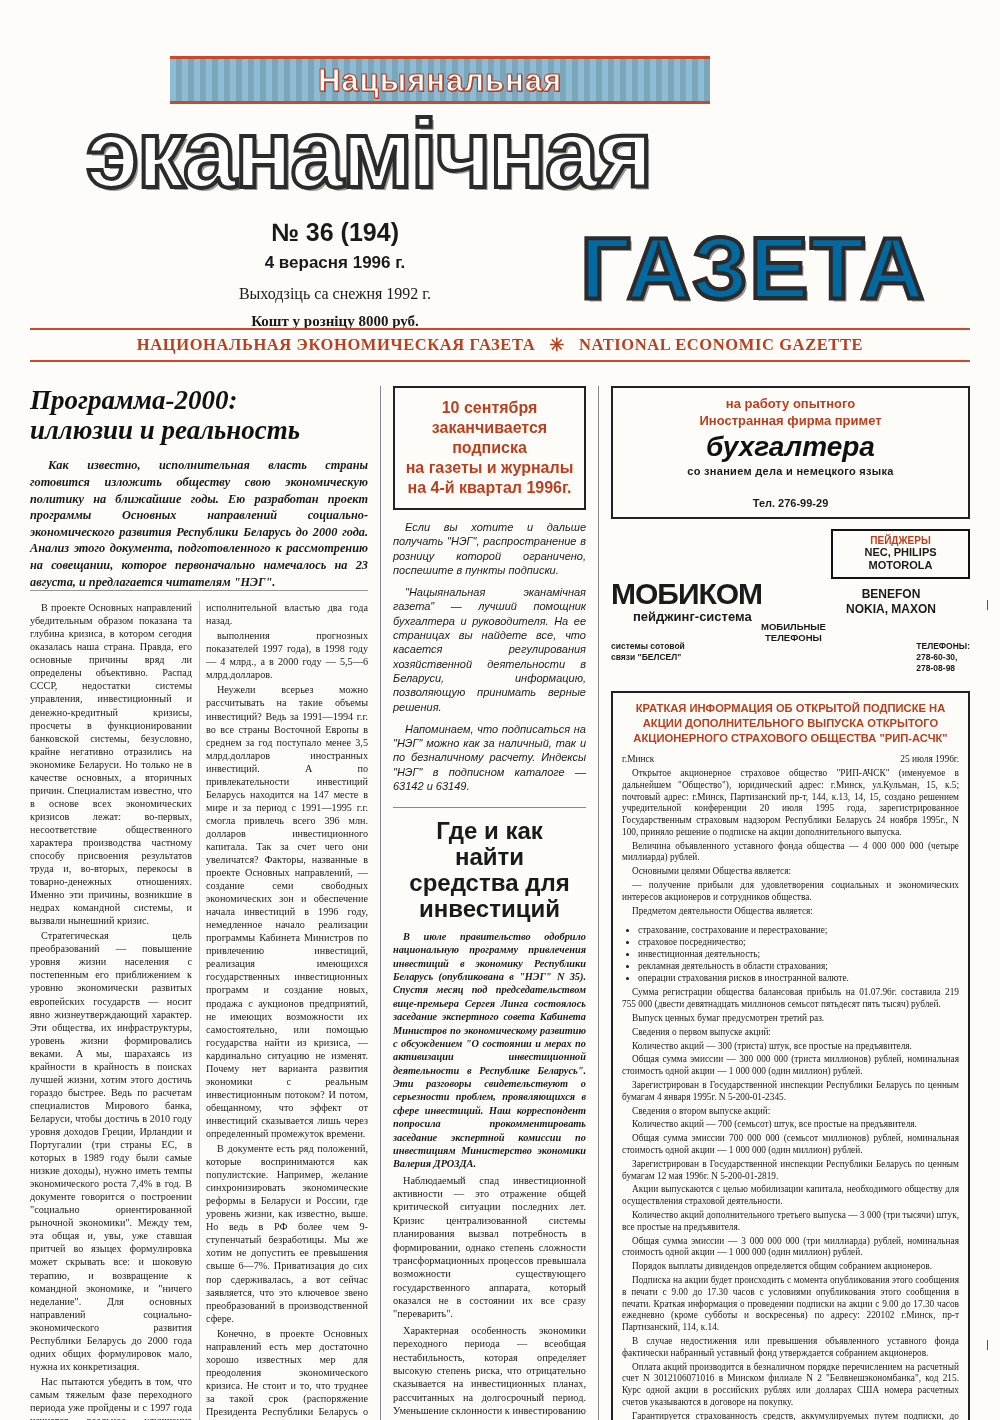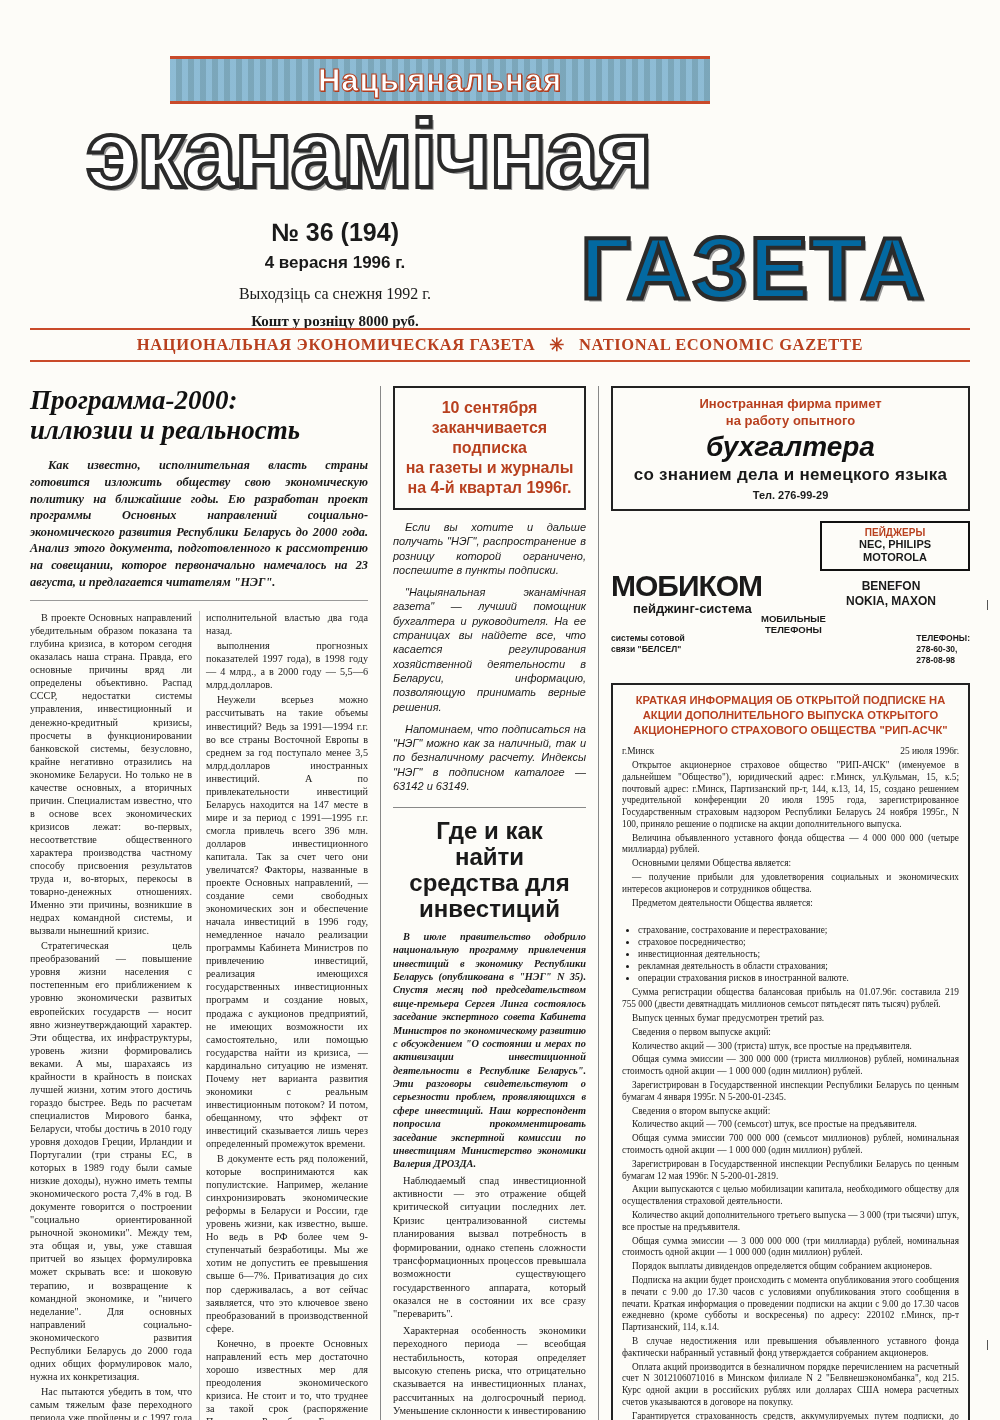--- a/index.html
+++ b/index.html
@@ -86,21 +86,21 @@
     font-family:"Liberation Serif", serif;
     font-weight:bold; font-style:italic;
     font-size:27px; line-height:1.1; color:#111;
     margin-bottom:12px;
   }
   .lead-intro {
     font-style:italic; font-weight:bold;
     font-size:12.3px; line-height:1.35; text-align:justify;
     text-indent:18px;
     border-bottom:1px solid #999;
-    padding-bottom:10px; margin-bottom:10px;
+    margin-bottom:10px;
   }
   .two-col-text { column-count:2; column-gap:14px; column-rule:1px solid #bbb; }
   .body-text { font-size:10.2px; line-height:1.28; text-align:justify; text-indent:11px; margin:0 0 2px 0; hyphens:auto; }
 
   
   .ad-sub {
     border:2px solid #222; padding:10px 8px; text-align:center;
     font-family:"Liberation Sans", sans-serif;
   }
   .ad-sub .l1 { color:#b8401f; font-weight:bold; font-size:16px; line-height:1.25; }
@@ -114,40 +114,40 @@
     border-top:1px solid #888; padding-top:10px; margin-top:14px;
   }
   .mid-body { margin-top:8px; font-size:10.3px; line-height:1.3; text-align:justify; }
   .mid-body p { margin:0 0 3px 0; text-indent:10px; }
   .mid-body .bold-i { font-weight:bold; font-style:italic; }
 
   
   .ad-firm { border:2px solid #222; padding:8px 6px; text-align:center; font-family:"Liberation Sans", sans-serif; }
   .ad-firm .a1 { color:#b8401f; font-weight:bold; font-size:13px; line-height:1.3; }
   .ad-firm .a2 { font-weight:bold; font-size:28px; font-style:italic; color:#111; line-height:1.1; margin:2px 0; }
-  .ad-firm .a3 { font-weight:bold; font-size:17px; letter-spacing:.3px; }
-  .ad-firm .a4 { font-weight:bold; font-size:11px; margin-top:4px; }
+  .ad-firm .a3 { font-weight:bold; font-size:11px; letter-spacing:.3px; }
+  .ad-firm .a4 { font-weight:bold; font-size:11px; margin-top:20px; }
 
   .ad-mobikom { margin-top:10px; position:relative; height:150px; }
-  .pager-box { position:absolute; right:0; top:0; width:150px; border:2px solid #111; padding:4px; text-align:center; font-family:"Liberation Sans", sans-serif; }
+  .pager-box { position:absolute; right:0; top:0; width:139px; border:2px solid #111; padding:4px; text-align:center; font-family:"Liberation Sans", sans-serif; }
   .pager-box .t { font-weight:bold; font-size:10px; color:#b8401f; }
   .pager-box .n { font-weight:bold; font-size:11px; line-height:1.25; }
   .mob-logo { position:absolute; left:0; top:48px; font-family:"Liberation Sans", sans-serif; font-weight:bold; font-size:30px; letter-spacing:-1px; }
   .mob-sub { position:absolute; left:22px; top:80px; font-family:"Liberation Sans", sans-serif; font-weight:bold; font-size:13px; }
   .benefon { position:absolute; right:34px; top:58px; font-family:"Liberation Sans", sans-serif; font-weight:bold; font-size:12px; text-align:center; line-height:1.3; }
   .mob-foot { position:absolute; left:0; top:112px; width:100%; display:flex; justify-content:space-between; font-family:"Liberation Sans", sans-serif; font-size:8.5px; font-weight:bold; }
   .mob-foot div { line-height:1.3; }
   .mob-mid { position:absolute; left:150px; top:92px; font-family:"Liberation Sans", sans-serif; font-weight:bold; font-size:9.5px; text-align:center; line-height:1.25;}
 
   .info-box { border:2px solid #222; margin-top:12px; padding:8px 9px 10px; }
   .info-title { text-align:center; font-family:"Liberation Sans", sans-serif; font-weight:bold; font-size:11.2px; color:#b8401f; line-height:1.35; }
   .info-city { font-size:9.4px; margin-top:8px; display:flex; justify-content:space-between; }
   .info-body { font-size:9.3px; line-height:1.27; text-align:justify; margin-top:4px; }
   .info-body p { margin:0 0 2px 0; text-indent:10px; }
-  .info-body ul { margin:16px 0 3px 0; padding-left:16px; }
+  .info-body ul { margin:8px 0 3px 0; padding-left:16px; }
   .info-body li { text-indent:0; }
 
   .crop-mark { position:absolute; width:1px; height:10px; background:#555; }
 </style>
 </head>
 <body>
 
 <div class="page">
 
   <div class="masthead">
@@ -215,22 +215,22 @@
         <p class="bold-i">В июле правительство одобрило национальную программу привлечения инвестиций в экономику Республики Беларусь (опубликована в "НЭГ" N 35). Спустя месяц под председательством вице-премьера Сергея Линга состоялось заседание экспертного совета Кабинета Министров по экономическому развитию с обсуждением "О состоянии и мерах по активизации инвестиционной деятельности в Республике Беларусь". Эти разговоры свидетельствуют о серьезности проблем, проявляющихся в сфере инвестиций. Наш корреспондент попросила прокомментировать заседание экспертной комиссии по инвестициям Министерство экономики Валерия ДРОЗДА.</p>
         <p>Наблюдаемый спад инвестиционной активности — это отражение общей критической ситуации последних лет. Кризис централизованной системы планирования вызвал потребность в формировании, однако степень сложности трансформационных процессов превышала возможности существующего государственного аппарата, который оказался не в состоянии их все сразу "переварить".</p>
         <p>Характерная особенность экономики переходного периода — всеобщая нестабильность, которая определяет высокую степень риска, что отрицательно сказывается на инвестиционных планах, рассчитанных на долгосрочный период. Уменьшение склонности к инвестированию в нынешних условиях проявляется как на уровне предприятий, так и коммерческих банков, и иностранных инвесторов. Об этом свидетельствует беспрецедентно низкий уровень инвестиций, осуществляемых за счет прибыли, долгосрочных кредитов и заграничных вложений капитала.</p>
 
       </div>
     </div>
 
     <div class="col-right">
 
       <div class="ad-firm">
+        <div class="a1">на работу опытного</div>
         <div class="a1">Иностранная фирма примет</div>
-        <div class="a1">на работу опытного</div>
         <div class="a2">бухгалтера</div>
         <div class="a3">со знанием дела и немецкого языка</div>
         <div class="a4">Тел. 276-99-29</div>
       </div>
 
       <div class="ad-mobikom">
         <div class="pager-box">
           <div class="t">ПЕЙДЖЕРЫ</div>
           <div class="n">NEC, PHILIPS<br>MOTOROLA</div>
         </div>

